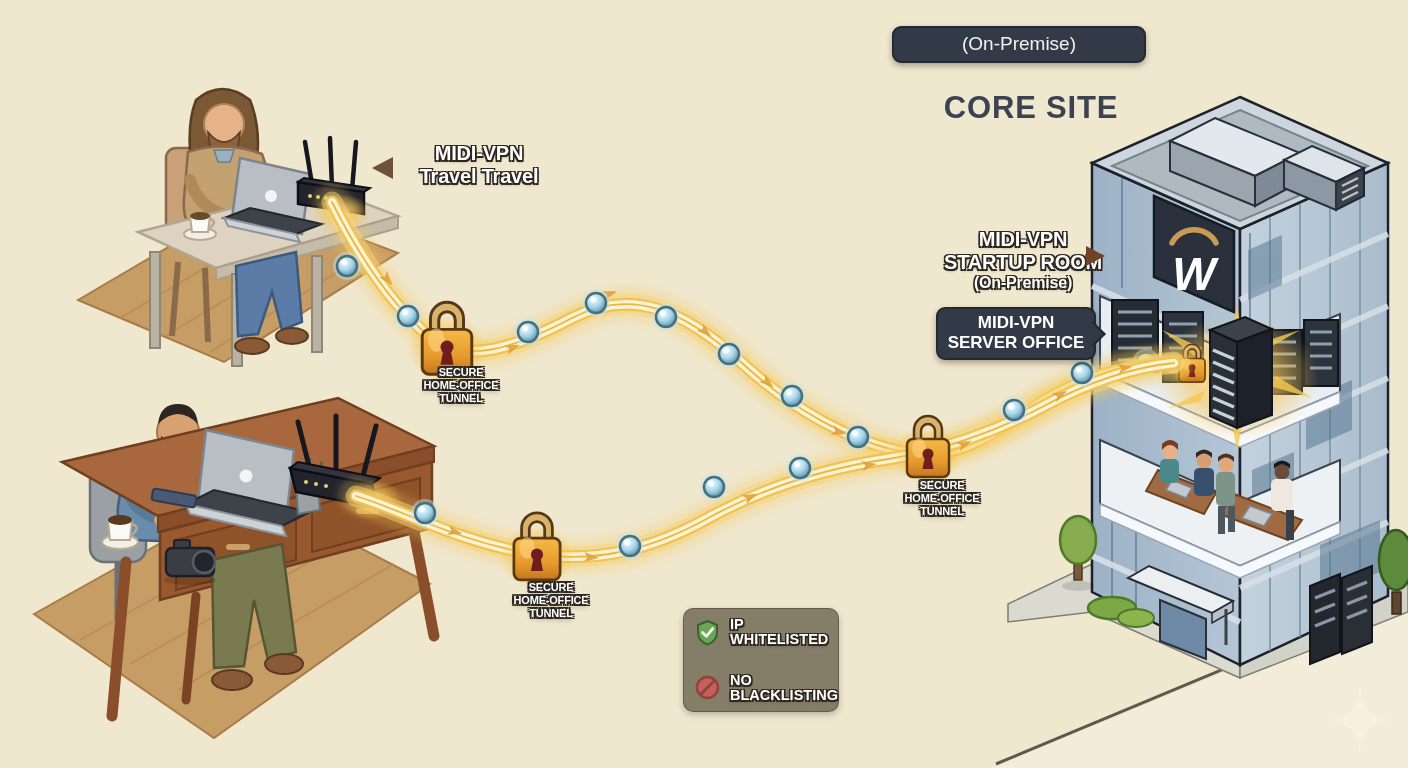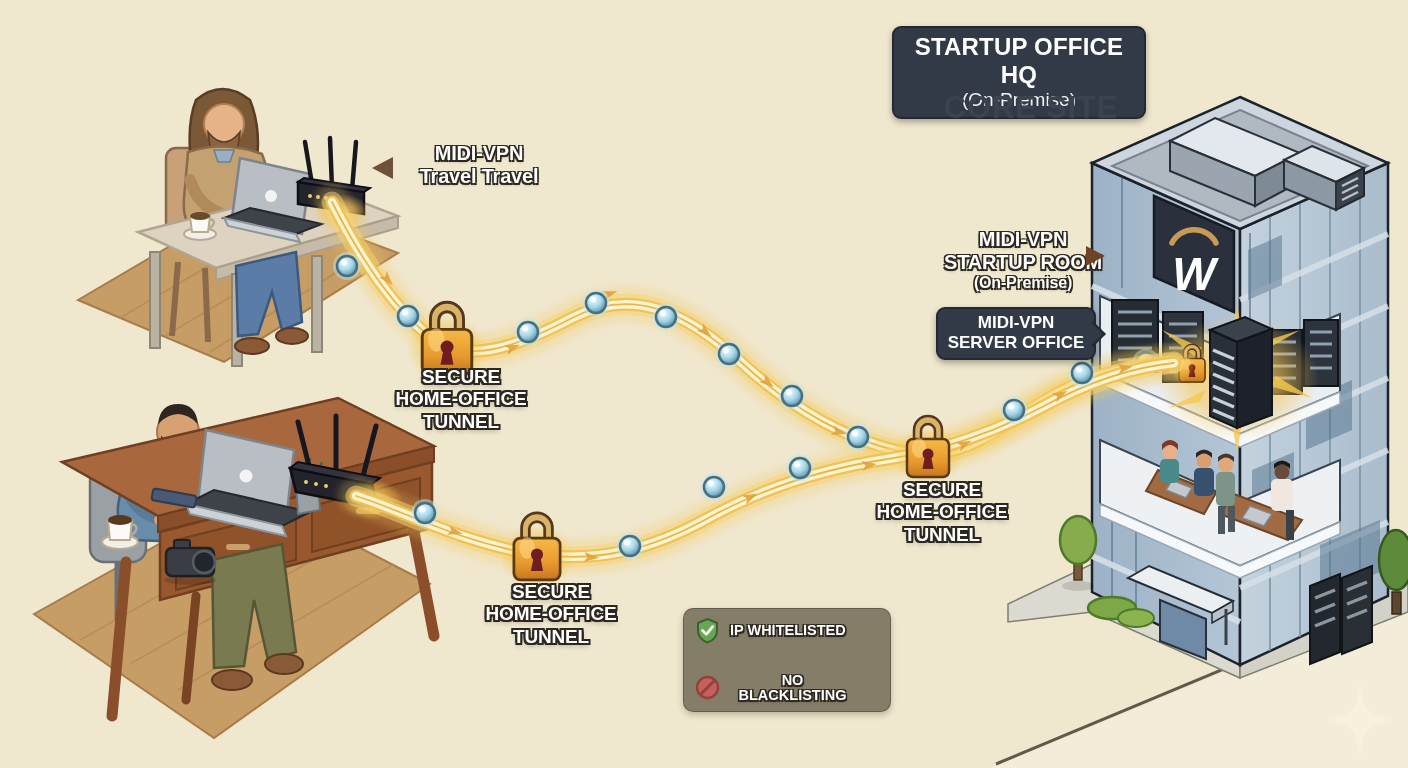--- a/index.html
+++ b/index.html
@@ -39,33 +39,33 @@
   .arrow-right { position:absolute; left:1086px; top:246px; width:0; height:0;
                  border-top:10px solid transparent; border-bottom:10px solid transparent;
                  border-left:19px solid #6e4326; }
 
   #server-router-badge { left:936px; top:307px; width:156px; padding:4px 0 5px; }
   #server-router-badge .l { font-size:17px; font-weight:800; }
   #server-router-badge .tail { position:absolute; right:-8px; top:16px; width:16px;
                  height:16px; background:#323947; transform:rotate(45deg);
                  border-right:2px solid #232932; border-top:2px solid #232932; }
 
-  .tunnel-label { width:162px; font-size:19px; line-height:1.18; }
+  .tunnel-label { width:162px; font-size:11px; line-height:1.18; }
   #tunnel-label-1 { left:366px; top:366px; }
   #tunnel-label-2 { left:456px; top:581px; }
   #tunnel-label-3 { left:847px; top:479px; }
 
   #office-building-label { left:1006px; top:658px; width:192px; font-size:20px; }
   #office-building-label .l3 { font-size:16.5px; font-weight:700; }
 
-  #legend { position:absolute; left:683px; top:608px; width:208px; height:104px;
+  #legend { position:absolute; left:683px; top:608px; width:156px; height:104px;
             box-sizing:border-box; background:rgba(124,116,96,0.93);
             border:1px solid rgba(60,54,42,.45); border-radius:10px;
             padding:8px 10px; display:flex; flex-direction:column;
-            justify-content:space-between; box-shadow:0 3px 6px rgba(40,30,10,.25);text-align:center; }
+            justify-content:space-between; box-shadow:0 3px 6px rgba(40,30,10,.25); }
   .legend-row { display:flex; align-items:center; gap:9px; }
   .legend-row svg { flex:0 0 auto; }
   .legend-txt { font-size:14.5px; font-weight:800; line-height:1.05; max-width:125px; }
 </style>
 </head>
 <body>
 
 <div id="canvas">
 
 <svg id="art" width="1408" height="768" viewBox="0 0 1408 768">
@@ -536,21 +536,20 @@
   <path d="M 1360 684 C 1363 710 1370 717 1394 720 C 1370 723 1363 730 1360 756 C 1357 730 1350 723 1326 720 C 1350 717 1357 710 1360 684 Z" fill="#f7f0dd"></path>
 </svg>
 
 <div class="lbl ol-s" id="travel-router-label">
   <div>MIDI-VPN</div>
   <div>Travel Travel</div>
 </div>
 <div class="arrow-left"></div>
 
 <div class="badge" id="hq-badge">
-  <div class="l1">STARTUP OFFICE HQ</div>
   <div class="l2">(On-Premise)</div>
 </div>
 <div class="lbl" id="core-site">CORE SITE</div>
 
 <div class="lbl ol-s" id="server-room-label">
   <div>MIDI-VPN</div>
   <div>STARTUP ROOM</div>
   <div class="l3">(On-Premise)</div>
 </div>
 <div class="arrow-right"></div>

